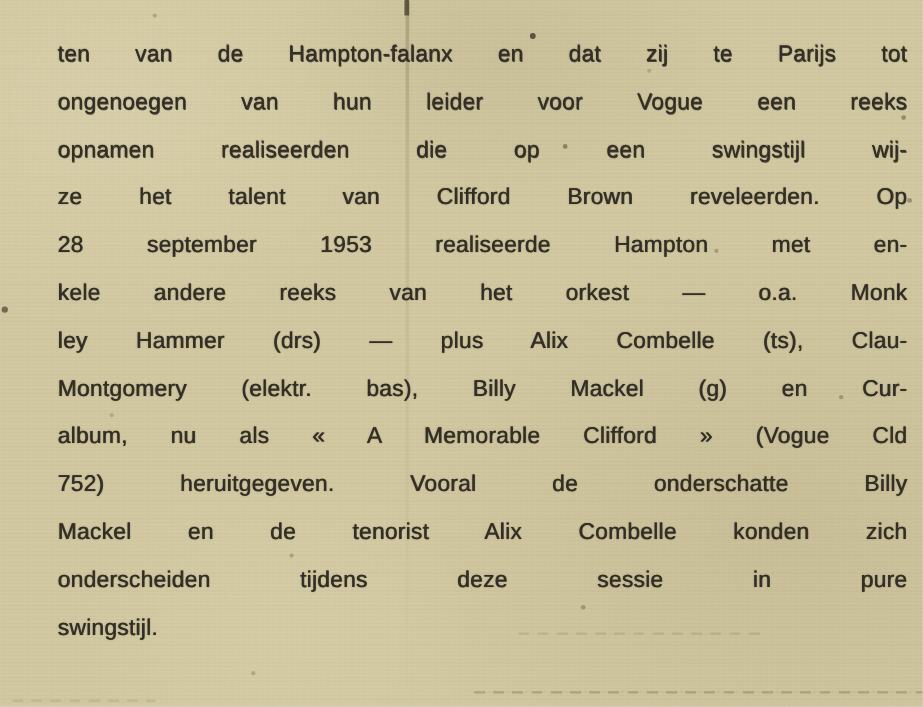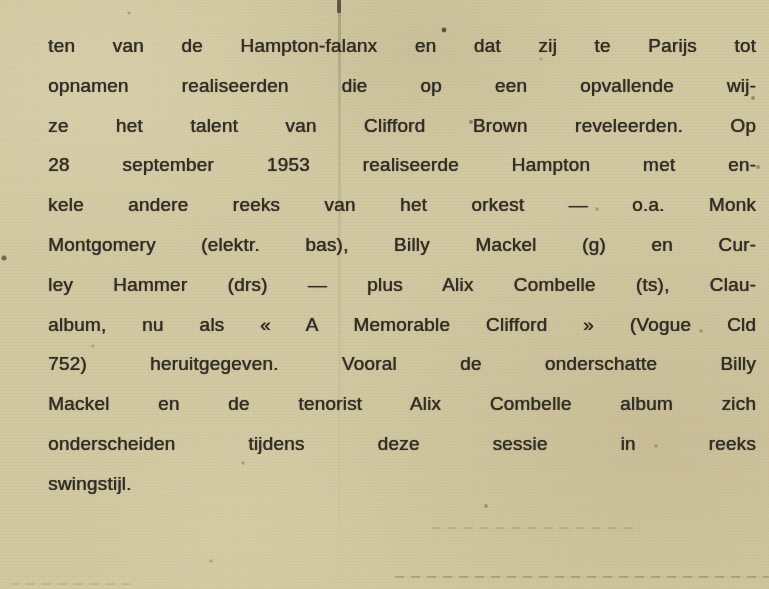--- a/index.html
+++ b/index.html
@@ -115,25 +115,26 @@
 
 <div class="paper">
   <div class="crease"></div>
   <div class="crease-tick"></div>
   <div class="speckles"></div>
   <div class="smudge smudge-1"></div>
   <div class="smudge smudge-2"></div>
   <div class="smudge smudge-3"></div>
   <div class="text-block">
       <div class="text-line">ten van de Hampton-falanx en dat zij te Parijs tot</div>
-      <div class="text-line">opnamen realiseerden die op een opvallende wij-</div>
+      <div class="text-line">ongenoegen van hun leider voor Vogue een reeks</div>
+      <div class="text-line">opnamen realiseerden die op een swingstijl wij-</div>
       <div class="text-line">ze het talent van Clifford Brown reveleerden. Op</div>
       <div class="text-line">28 september 1953 realiseerde Hampton met en-</div>
       <div class="text-line">kele andere reeks van het orkest — o.a. Monk</div>
+      <div class="text-line">ley Hammer (drs) — plus Alix Combelle (ts), Clau-</div>
       <div class="text-line">Montgomery (elektr. bas), Billy Mackel (g) en Cur-</div>
-      <div class="text-line">ley Hammer (drs) — plus Alix Combelle (ts), Clau-</div>
       <div class="text-line">album, nu als « A Memorable Clifford » (Vogue Cld</div>
       <div class="text-line">752) heruitgegeven. Vooral de onderschatte Billy</div>
-      <div class="text-line">Mackel en de tenorist Alix Combelle album zich</div>
-      <div class="text-line">onderscheiden tijdens deze sessie in reeks</div>
+      <div class="text-line">Mackel en de tenorist Alix Combelle konden zich</div>
+      <div class="text-line">onderscheiden tijdens deze sessie in pure</div>
       <div class="text-line last-line">swingstijl.</div>
     </div>
 </div>
 
 </body></html>

